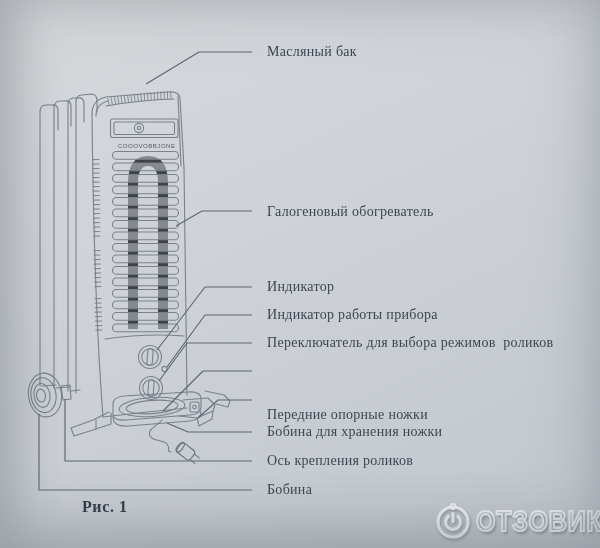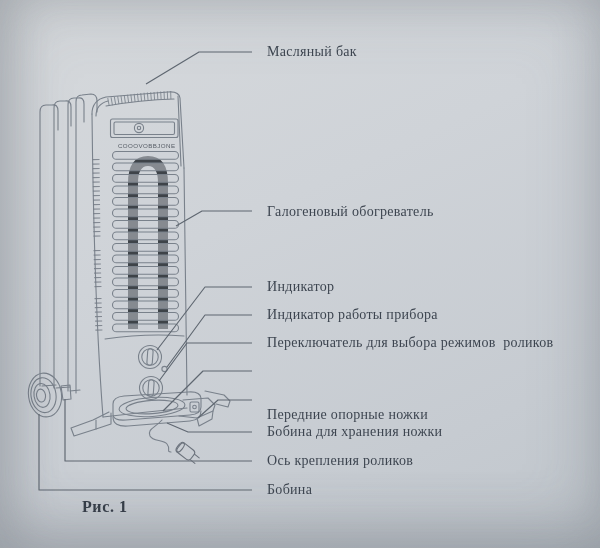--- a/index.html
+++ b/index.html
@@ -171,14 +171,25 @@
   <div class="lbl" style="top:278px">Индикатор</div>
   <div class="lbl" style="top:306px">Индикатор работы прибора</div>
   <div class="lbl" style="top:334px">Переключатель для выбора режимов  роликов</div>
   <div class="lbl" style="top:406px">Передние опорные ножки</div>
   <div class="lbl" style="top:423px">Бобина для хранения ножки</div>
   <div class="lbl" style="top:452px">Ось крепления роликов</div>
   <div class="lbl" style="top:481px">Бобина</div>
 
   <div class="caption">Рис. 1</div>
 
+  <div class="wm">
+    <svg width="46" height="46" viewBox="0 0 46 46" style="position:absolute;left:0;top:0;filter:drop-shadow(1.5px 2px 1.5px rgba(110,117,126,.6));">
+      <g fill="none" stroke="#edf0f3" stroke-width="3.2" stroke-linecap="round">
+        <circle cx="23" cy="24" r="15"></circle>
+        <circle cx="23" cy="8.5" r="2.4" stroke-width="2"></circle>
+        <path d="M 18.2,18.5 A 7.4,7.4 0 1 0 27.8,18.5"></path>
+        <path d="M 23,15.5 L 23,23.5"></path>
+      </g>
+    </svg>
+    <div class="wm-text">ОТЗОВИК</div>
+  </div>
 
 </div>
 
 </body></html>

